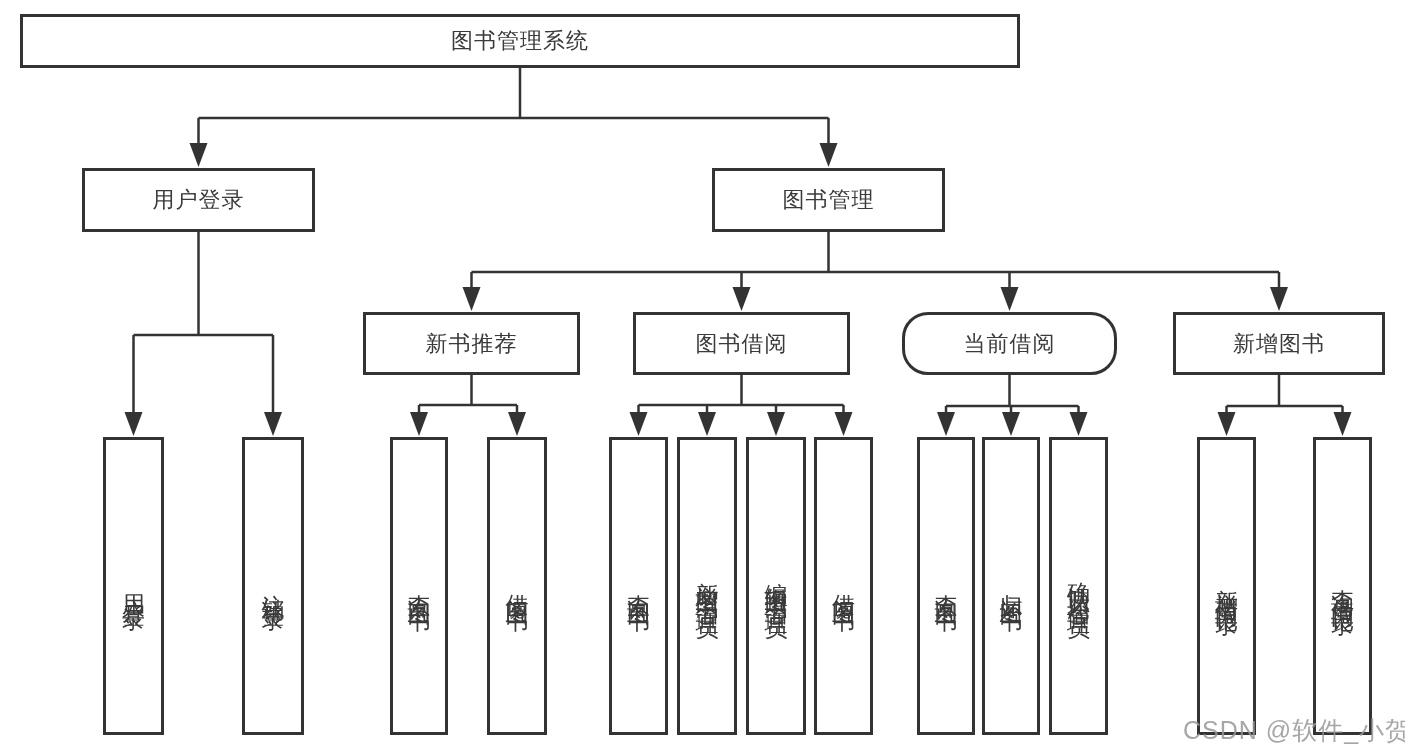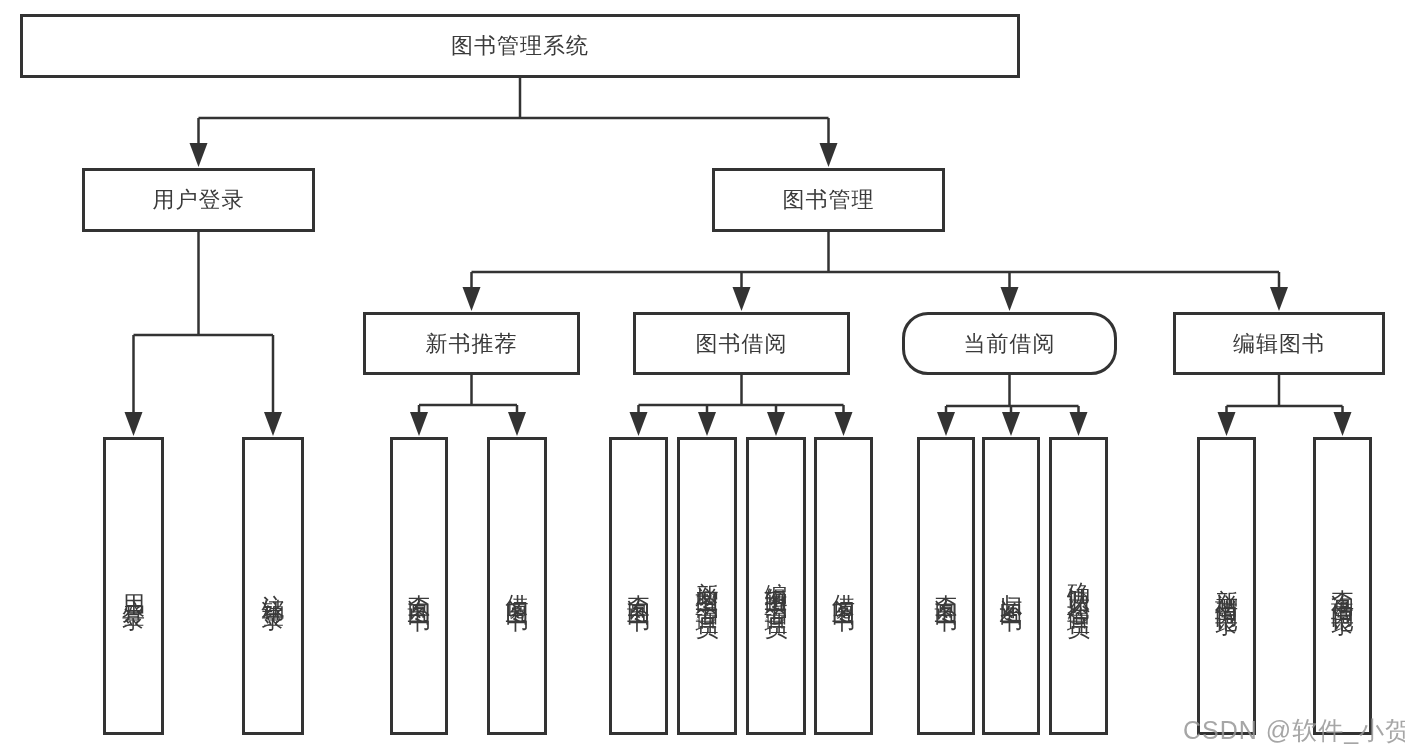--- a/index.html
+++ b/index.html
@@ -12,21 +12,21 @@
     position:absolute;box-sizing:border-box;background:#ffffff;
     border:3px solid #333333;display:flex;align-items:center;justify-content:center;
     color:#3a3a3a;z-index:2;
   }
   .h-node{font-size:22px;letter-spacing:1px;}
   .leaf .label{
     writing-mode:vertical-lr;text-orientation:mixed;
     font-size:23px;letter-spacing:5px;line-height:1;white-space:nowrap;
   }
   
-  #n-root{left:20px;top:14px;width:1000px;height:64px;}
+  #n-root{left:20px;top:14px;width:1000px;height:54px;}
   
   #n-l2a{left:82px;top:168px;width:233px;height:64px;}
   #n-l2b{left:712px;top:168px;width:233px;height:64px;}
   
   #n-l3a{left:363px;top:312px;width:217px;height:63px;}
   #n-l3b{left:633px;top:312px;width:217px;height:63px;}
   #n-l3c{left:902px;top:312px;width:215px;height:63px;border-radius:26px;}
   #n-l3d{left:1173px;top:312px;width:212px;height:63px;}
   
   .leaf{top:437px;height:298px;}
@@ -133,21 +133,21 @@
   <div class="node h-node" id="n-l2b">
     <span class="label">图书管理</span>
   </div>
   <div class="node h-node" id="n-l3b">
     <span class="label">图书借阅</span>
   </div>
   <div class="node h-node" id="n-l3c">
     <span class="label">当前借阅</span>
   </div>
   <div class="node h-node" id="n-l3d">
-    <span class="label">编辑图书</span>
+    <span class="label">新增图书</span>
   </div>
 
   <div class="node leaf" id="lf0">
     <span class="label">用户登录</span>
   </div>
   <div class="node leaf" id="lf1">
     <span class="label">注销登录</span>
   </div>
   <div class="node leaf" id="lf2">
     <span class="label">查询图书</span>

